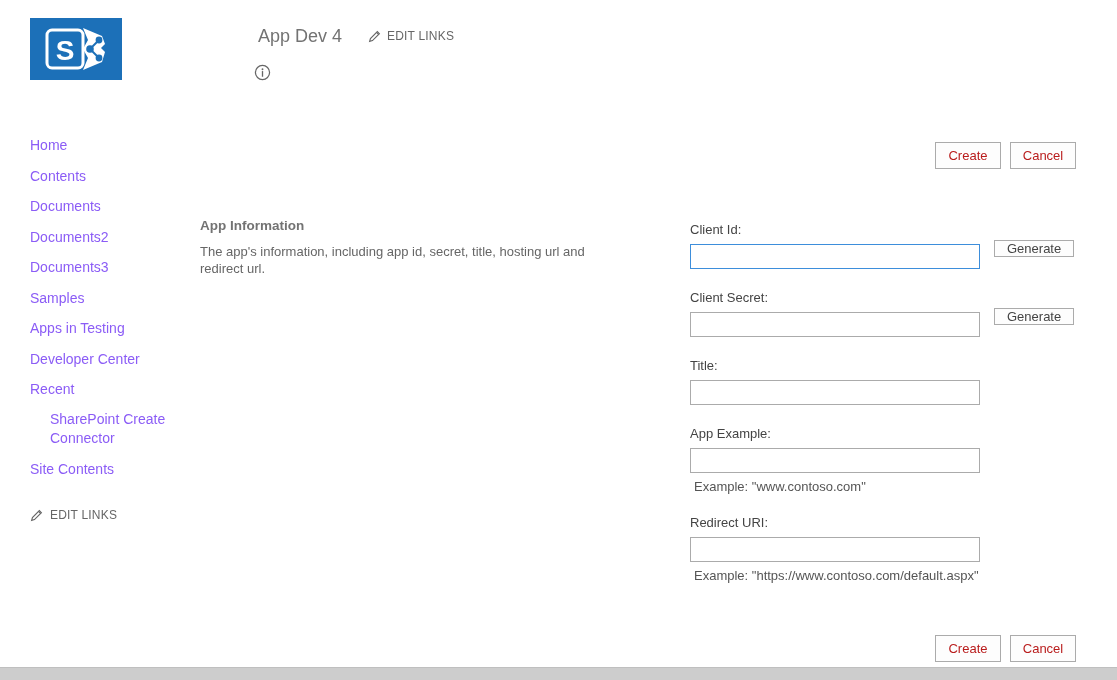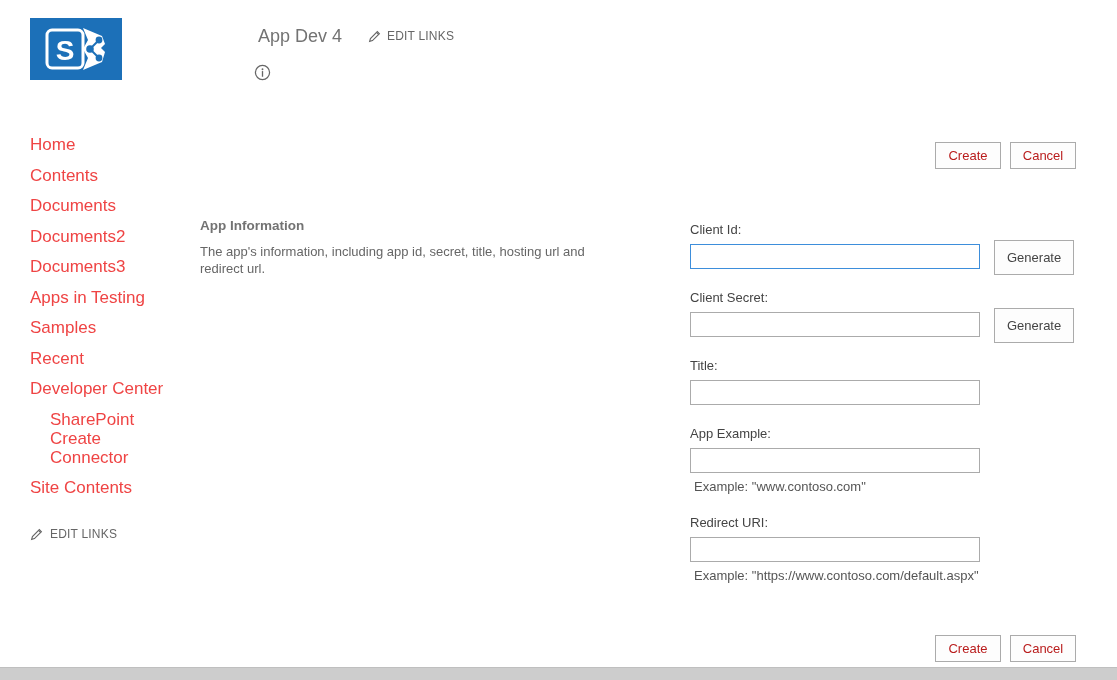--- a/index.html
+++ b/index.html
@@ -26,21 +26,21 @@
   .edit-links-top {
     position: absolute; left: 368px; top: 29px;
     font-size: 12px; color: #666; cursor: pointer; display: flex; align-items: center; gap: 6px;
     letter-spacing: 0.2px;
   }
   .info-icon { position: absolute; left: 254px; top: 64px; cursor: pointer; }
 
   
   .sidebar { position: absolute; left: 30px; top: 130px; width: 165px; }
   .nav-item {
-    font-size: 17px; color: #ef4444; line-height: 30.5px; cursor: pointer;
+    font-size: 14px; color: #8b5cf6; line-height: 30.5px; cursor: pointer;
     white-space: nowrap;
   }
   .nav-item.sub { padding-left: 20px; white-space: normal; line-height: 19px; margin: 5px 0 6px 0; width: 140px; }
   .edit-links-side {
     margin-top: 24px; font-size: 12px; color: #666; cursor: pointer;
     display: flex; align-items: center; gap: 7px; letter-spacing: 0.2px;
   }
 
   
   .btn {
@@ -59,21 +59,21 @@
   .field-row { display: flex; align-items: flex-start; }
   .text-input {
     width: 290px; height: 25px; border: 1px solid #ababab; background: #fff;
     font-family: "Liberation Sans", sans-serif; font-size: 13px; color: #444;
     padding: 2px 6px; outline: none;
   }
   .text-input.focused { border: 1px solid #3d8edb; }
   .generate-btn {
     position: absolute; left: 304px; margin-top: 2px;
     background: #fdfdfd; border: 1px solid #ababab; font-size: 13px; color: #444;
-    padding: 9px 12px; cursor: pointer; font-family: "Liberation Sans", sans-serif; text-align: right;
+    padding: 0 12px; cursor: pointer; font-family: "Liberation Sans", sans-serif; text-align: right;
   }
   .example-text { font-size: 13px; color: #555; margin: 6px 0 0 4px; }
   .field-group { position: relative; margin-bottom: 21px; }
 
   
   .footer-strip {
     position: absolute; left: 0; bottom: 0; width: 100%; height: 13px;
     background: #cdcdcd; border-top: 1px solid #bfbfbf;
   }
 </style>
@@ -115,24 +115,24 @@
       </svg>
     </div>
   </div>
 
   <div class="sidebar">
     <div class="nav-item">Home</div>
     <div class="nav-item">Contents</div>
     <div class="nav-item">Documents</div>
     <div class="nav-item">Documents2</div>
     <div class="nav-item">Documents3</div>
+    <div class="nav-item">Samples</div>
     <div class="nav-item">Apps in Testing</div>
-    <div class="nav-item">Samples</div>
+    <div class="nav-item">Developer Center</div>
     <div class="nav-item">Recent</div>
-    <div class="nav-item">Developer Center</div>
     <div class="nav-item sub">SharePoint Create Connector</div>
     <div class="nav-item">Site Contents</div>
 
     <div class="edit-links-side">
       <svg width="13" height="13" viewBox="0 0 16 16">
         <path d="M2 14 L3 10.5 L11.5 2 L14 4.5 L5.5 13 Z" fill="none" stroke="#666" stroke-width="1.4"></path>
         <line x1="10.5" y1="3" x2="13" y2="5.5" stroke="#666" stroke-width="1.4"></line>
       </svg>
       <span>EDIT LINKS</span>
     </div>

